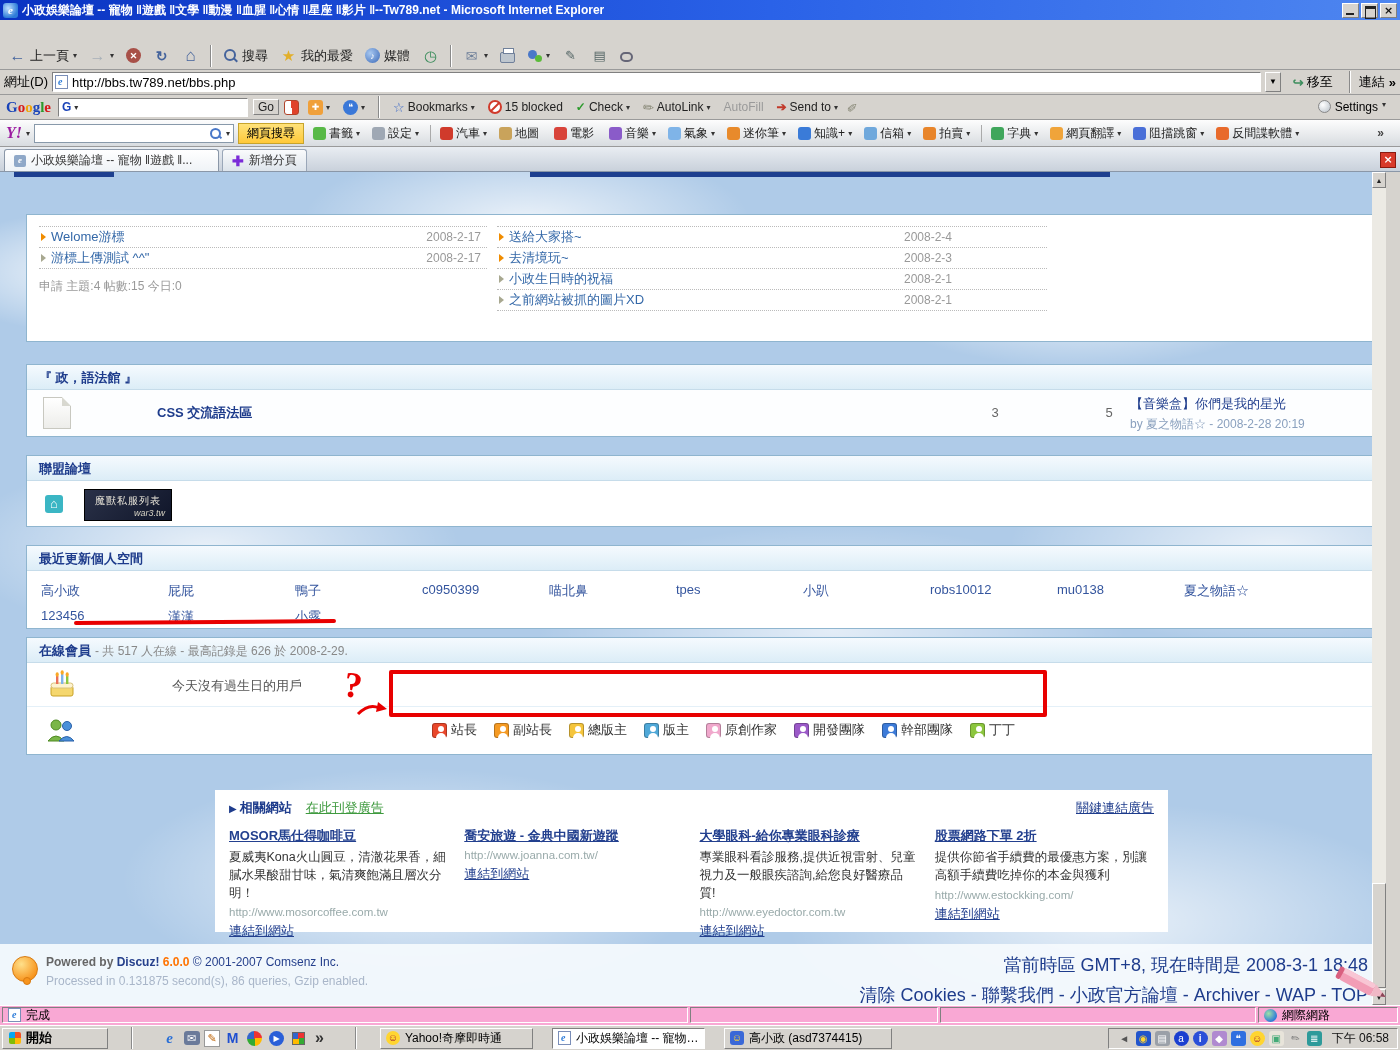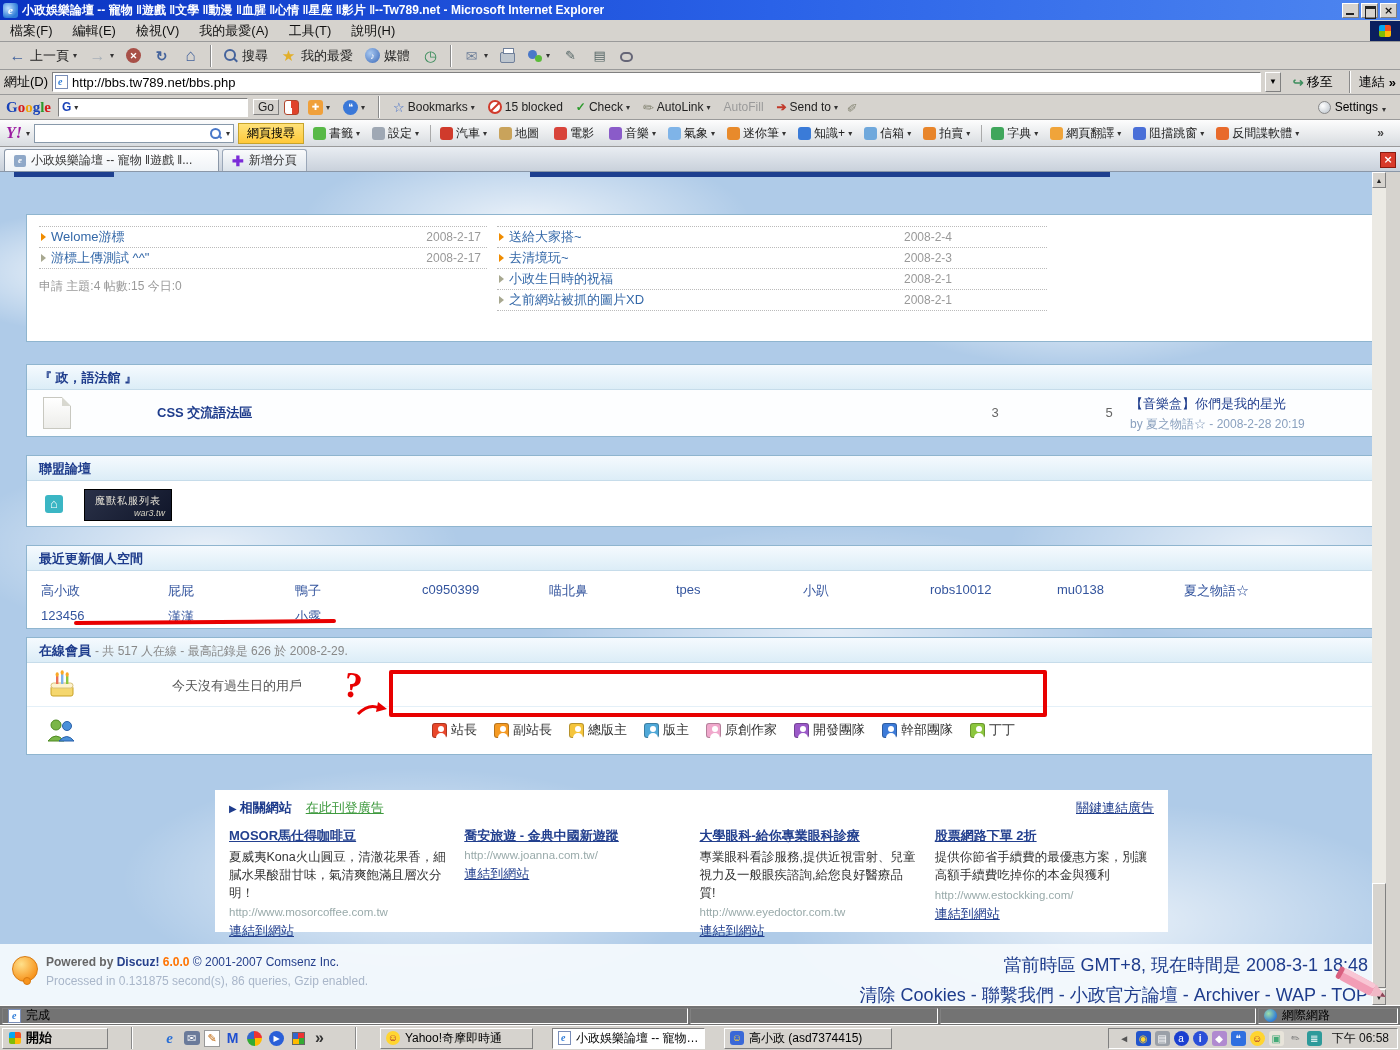--- a/index.html
+++ b/index.html
@@ -84,21 +84,21 @@
   .g-i2 { background:#F0A03A; }
   .g-i3 { background:#3A78D8; border-radius:50%; }
   .g-item { display:flex; align-items:center; gap:3px; padding:0 4px; color:#222; }
   .g-item.gray { color:#9a9a9a; }
   .g-star { color:#3A68C8; font-size:13px; }
   .g-block { width:14px; height:14px; border-radius:50%; background:#fff; border:2px solid #D03A2B; position:relative; }
   .g-block::after { content:""; position:absolute; left:-1px; top:4px; width:12px; height:2px; background:#D03A2B; transform:rotate(-45deg); }
   .g-check { color:#2C9A2C; font-weight:bold; }
   .g-wand { color:#887; transform:rotate(-40deg); font-size:13px; }
   .g-send { color:#C23A2B; font-weight:bold; }
-  .g-settings { margin-left:auto; display:flex; align-items:flex-end; gap:4px; padding-right:8px; }
+  .g-settings { margin-left:auto; display:flex; align-items:flex-start; gap:4px; padding-right:8px; }
   .g-orb { width:13px; height:13px; border-radius:50%; background:radial-gradient(circle at 35% 35%, #fff, #B8C0C8); border:1px solid #888; }
 
   
   .yahoobar { position:absolute; left:0; top:120px; width:1400px; height:27px;
     background:linear-gradient(#FDFDFD,#D8DCE0); display:flex; align-items:center; padding:0 6px; gap:4px; font-size:12px;
     border-bottom:1px solid #9a9a9a; }
   .y-logo { color:#9B1AA0; font:bold italic 16px "Liberation Serif", serif; }
   .y-box { width:200px; height:19px; background:#fff; border:1px solid #8899aa; display:flex; align-items:center; padding:0 3px; gap:4px; }
   .y-mag { position:relative; width:13px; height:13px; }
   .y-mag::before { content:""; position:absolute; left:1px; top:1px; width:7px; height:7px; border:2px solid #4A78C8; border-radius:50%; }
@@ -230,22 +230,22 @@
   .q-mark { position:absolute; left:344px; top:492px; font:bold 36px "Liberation Serif", serif; color:#E80000; transform:rotate(8deg); z-index:5; }
   .q-arrow { position:absolute; left:356px; top:528px; z-index:5; }
   .pencil { position:absolute; left:1332px; top:792px; z-index:6; }
 
   
   .scrollbar { position:absolute; right:0; top:0; width:14px; height:833px; background:#ECEAE4; }
   .sb-btn { position:absolute; left:0; width:14px; height:16px; background:#D6D3CE; text-align:center; font-size:7px; line-height:15px; color:#222; }
   .sb-thumb { position:absolute; left:0; bottom:17px; width:14px; height:105px; background:#D6D3CE; }
 
   
-  .statusbar { position:absolute; left:0; top:1005px; width:1400px; height:20px; background:#737373;
-    border-top:1px solid #fff; display:flex; align-items:center; padding:1px 2px; gap:2px; font-size:12px; }
+  .statusbar { position:absolute; left:0; top:1005px; width:1400px; height:20px; background:#f9a8d4;
+    border-top:1px solid #fff; display:flex; align-items:flex-start; padding:1px 2px; gap:2px; font-size:12px; }
   .sb-sec { height:16px; display:flex; align-items:center; gap:5px; padding:0 5px; }
   .st-ie { width:13px; height:14px; background:#fff; border:1px solid #7A8EB8; position:relative; }
   .st-ie::after { content:"e"; position:absolute; left:3px; top:0; font:bold italic 10px "Liberation Serif", serif; color:#2E7CD8; }
   .globe { width:13px; height:13px; border-radius:50%; background:radial-gradient(circle at 35% 35%, #9FE0A8, #2E7CD8 70%); }
 
   
   .taskbarbar { position:absolute; left:0; top:1025px; width:1400px; height:25px; background:#D6D3CE;
     border-top:1px solid #fff; display:flex; align-items:center; padding:2px 2px; gap:19px; }
   .startbtn { width:106px; height:21px; display:flex; align-items:center; gap:5px; padding:0 6px; font-size:13px; font-weight:bold; }
   .qlbox { display:flex; align-items:center; gap:3px; padding:0 4px; }
@@ -275,34 +275,20 @@
 <div class="screen">
 
   <div class="titlebar">
     <span class="ie-ico">e</span>
     <span class="t-text">小政娛樂論壇 -- 寵物 ‖遊戲 ‖文學 ‖動漫 ‖血腥 ‖心情 ‖星座 ‖影片 ‖--Tw789.net - Microsoft Internet Explorer</span>
     <span class="wbtn bev-out min"></span>
     <span class="wbtn bev-out max"></span>
     <span class="wbtn bev-out cls">×</span>
   </div>
 
-  <div class="menubar">
-    <div class="menu-items">
-
-    <span class="menu-item">檔案(F)</span>
-        <span class="menu-item">編輯(E)</span>
-        <span class="menu-item">檢視(V)</span>
-        <span class="menu-item">我的最愛(A)</span>
-        <span class="menu-item">工具(T)</span>
-        <span class="menu-item">說明(H)</span>
-      </div>
-    <div class="menu-logo">
-        <span class="flag"></span>
-      </div>
-  </div>
 
   <div class="toolbar">
     <span class="tbtn">
       <span class="gi ic-back">←</span>
       <span>上一頁</span>
         <span class="caret-s">▾</span>
     </span>
     <span class="tbtn">
       <span class="gi ic-fwd">→</span>
         <span class="caret-s">▾</span>

